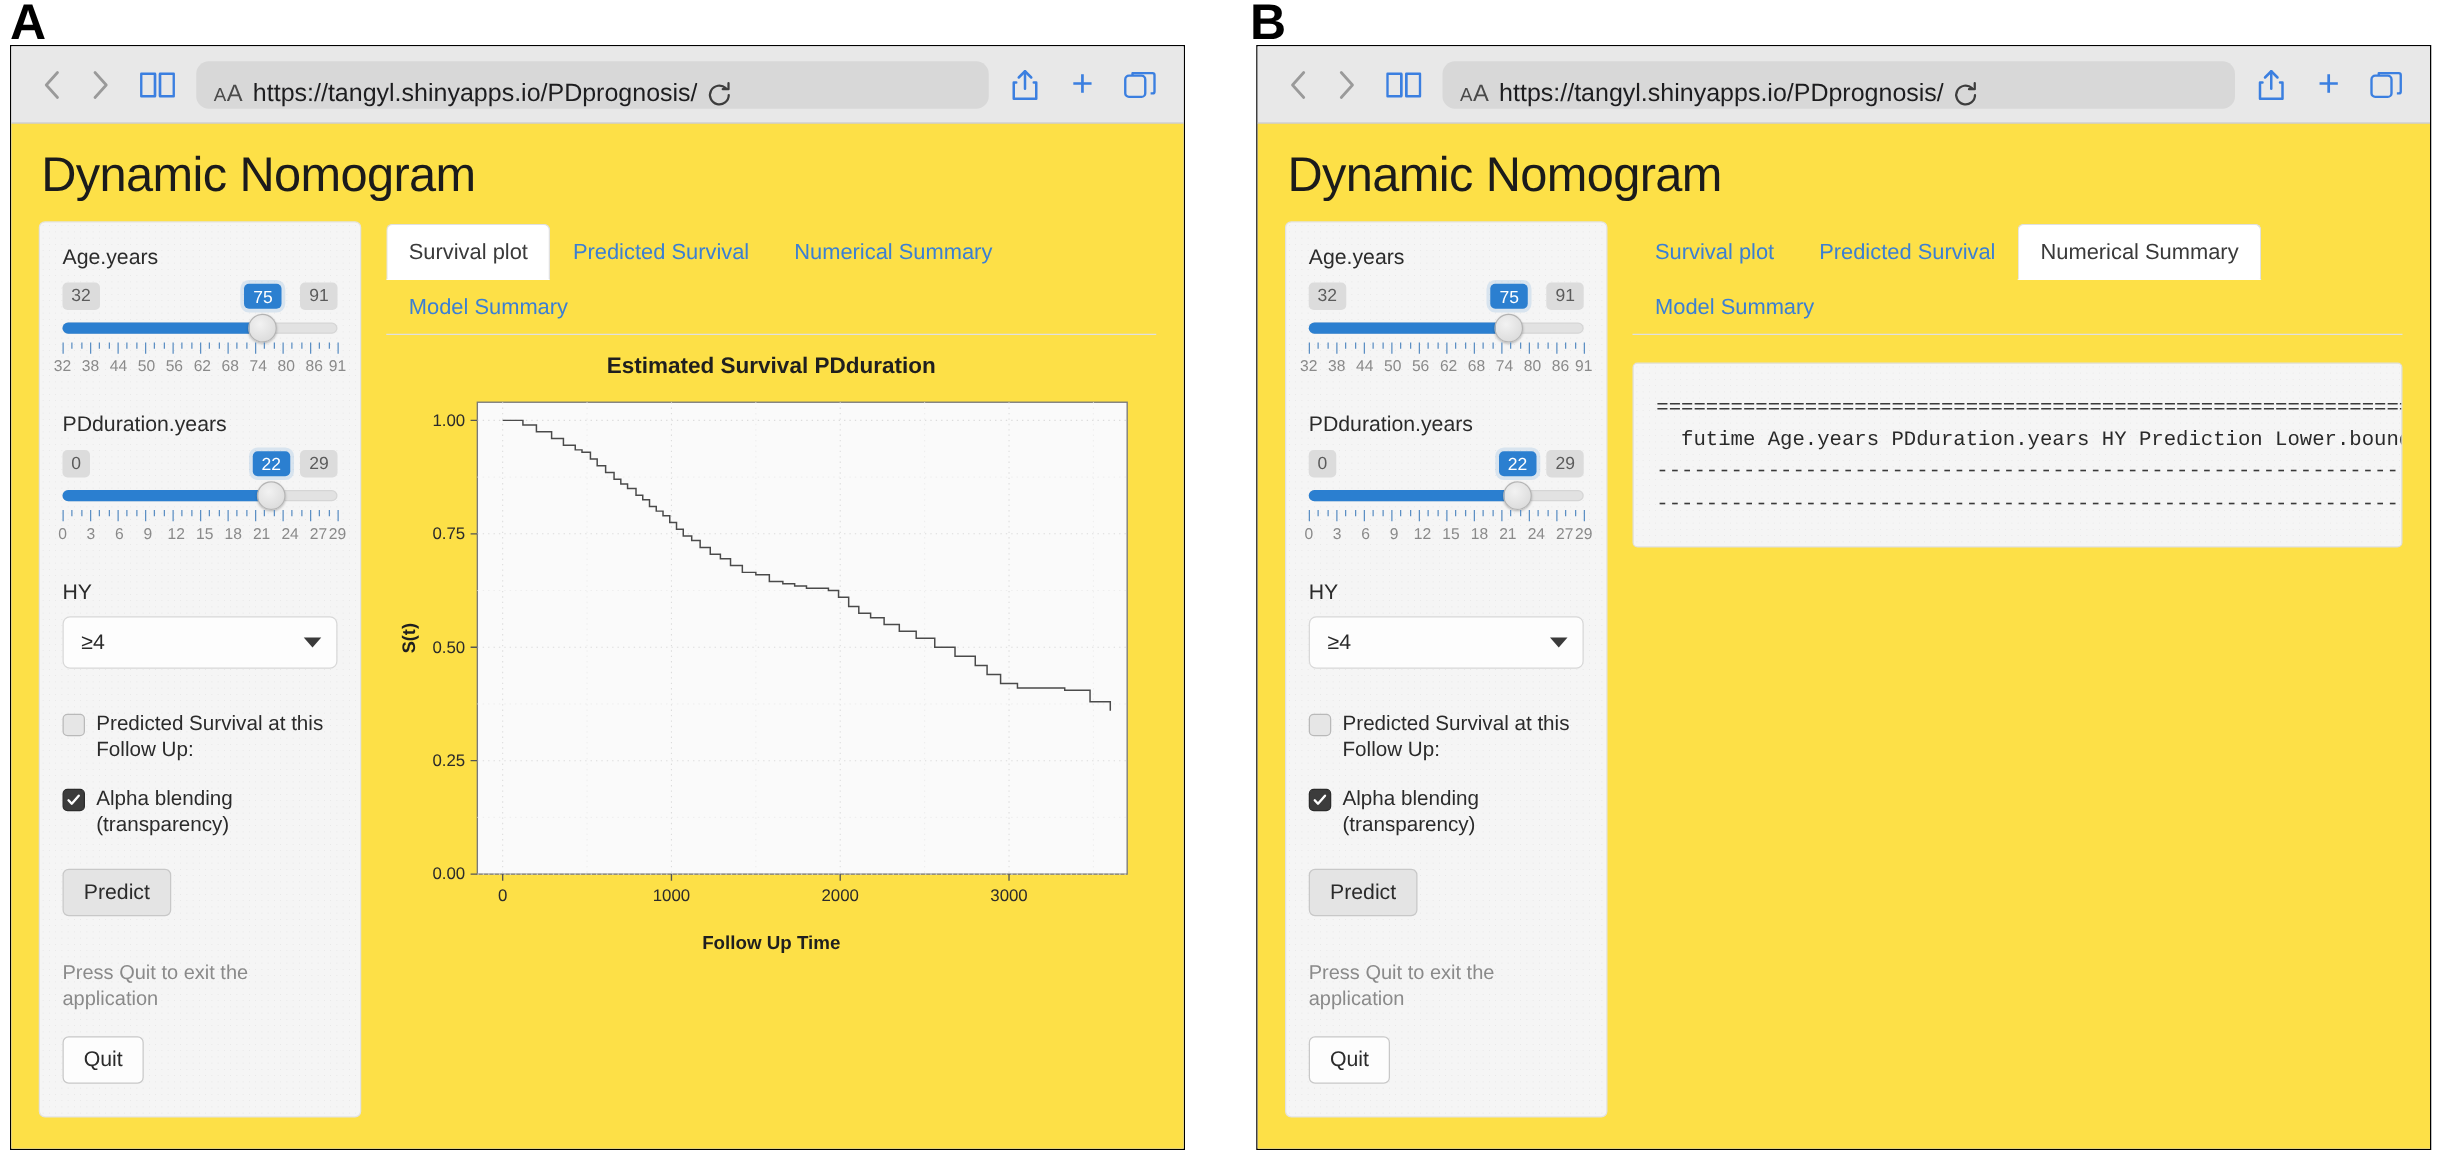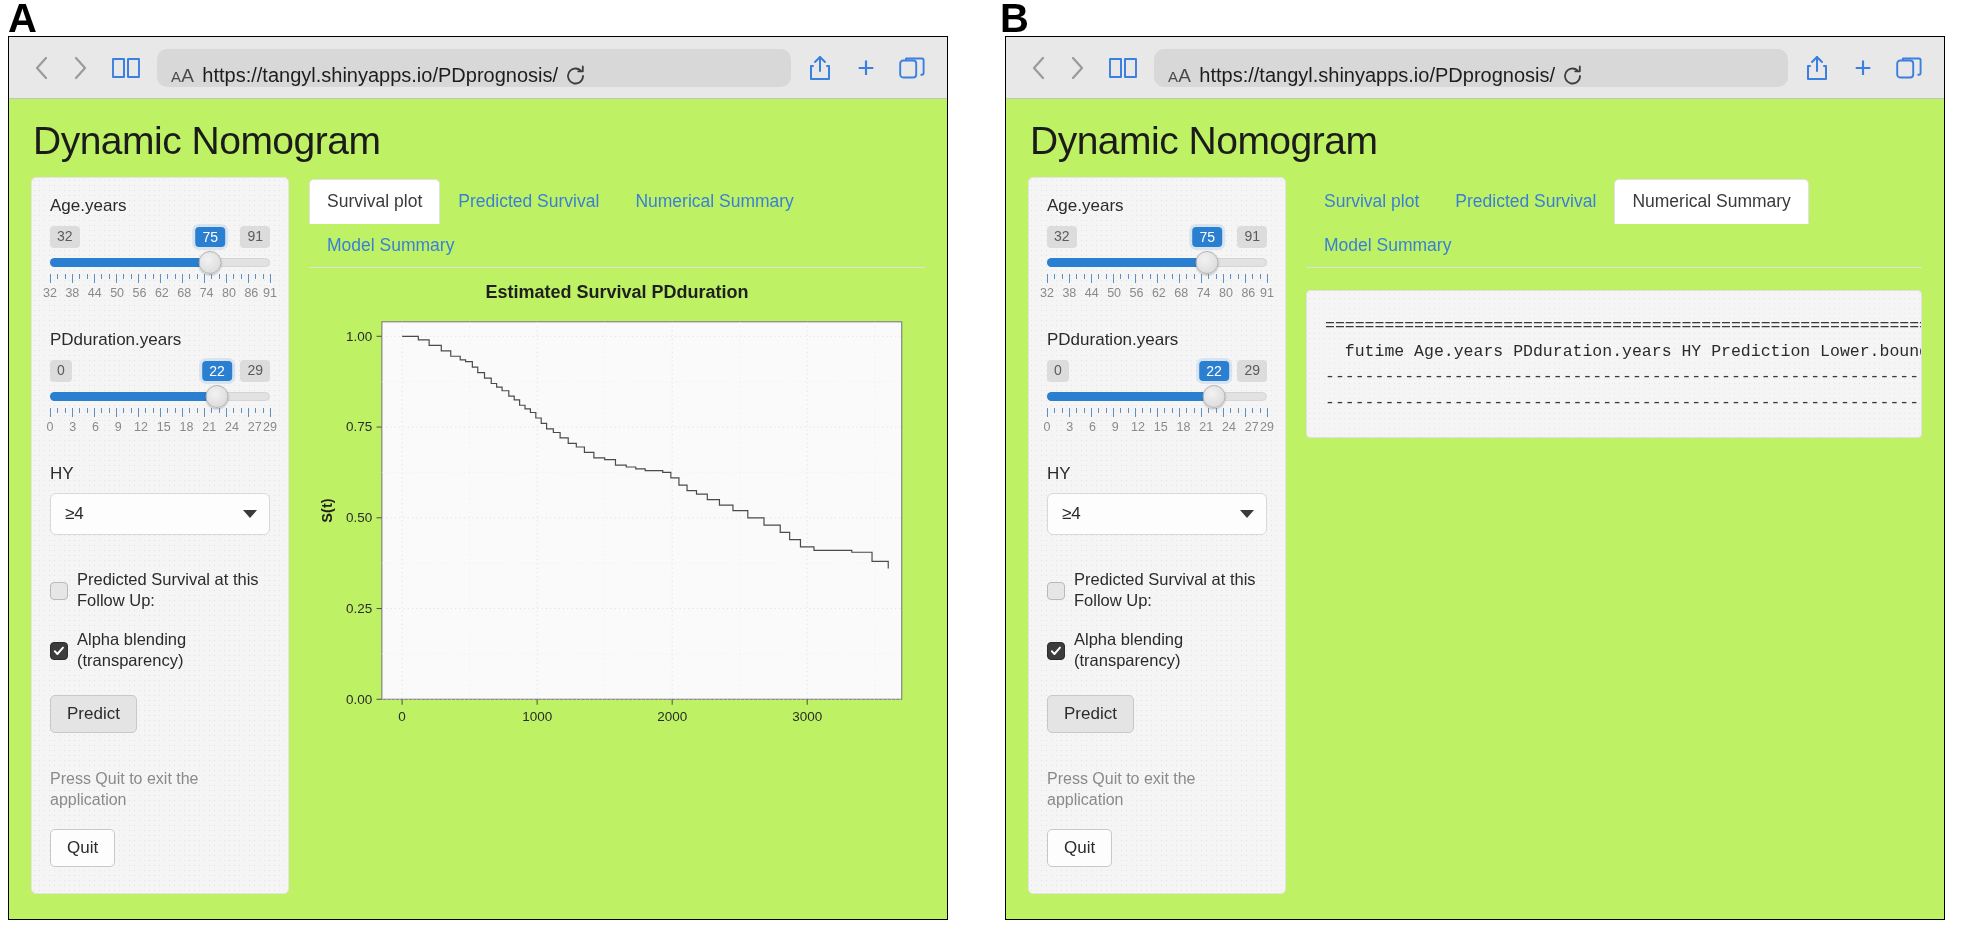--- a/index.html
+++ b/index.html
@@ -80,21 +80,21 @@
   }
   .reload { color: #3d3d3d; display:flex; align-items:center;}
   .tb-icon { color: #3b7fe0; display: flex; align-items: center; justify-content: center; width: 34px; }
   .tb-plus { font-size: 30px; color: #3b7fe0; font-weight: 300; line-height: 1; }
 
   
   .page {
     padding: 16px 22px 0 22px;
     height: calc(100% - 62px);
     position: relative;
-    background: #bef264;
+    background: #fde047;
   }
   .app-title {
     font-size: 39px;
     font-weight: 400;
     color: #1b1b1b;
     letter-spacing: -0.5px;
     margin: 4px 0 14px 2px;
     font-family: "Liberation Sans", sans-serif;
   }
 
@@ -191,21 +191,21 @@
     justify-content: space-between;
     padding: 0 12px 0 14px;
     font-size: 17px;
     color: #2a2a2a;
     margin-bottom: 34px;
   }
   .caret { width: 0; height: 0; border-left: 7px solid transparent; border-right: 7px solid transparent; border-top: 8px solid #3a3a3a; }
 
   .check-row {
     display: flex;
-    align-items: center;
+    align-items: flex-start;
     gap: 9px;
     margin-bottom: 18px;
   }
   .cbox {
     width: 18px; height: 18px; flex: none;
     border-radius: 4px;
     margin-top: 2px;
   }
   .cbox.off { background: #e6e6e6; border: 1px solid #b9b9b9; }
   .cbox.on {
@@ -554,20 +554,21 @@
                   <text x="80.77922077922078" y="380" text-anchor="middle" font-size="12.5" font-family="&quot;Liberation Sans&quot;, sans-serif" fill="#2b2b2b">0</text>
                   <line x1="205.97402597402598" y1="360" x2="205.97402597402598" y2="365" stroke="#555" stroke-width="1"></line>
                   <text x="205.97402597402598" y="380" text-anchor="middle" font-size="12.5" font-family="&quot;Liberation Sans&quot;, sans-serif" fill="#2b2b2b">1000</text>
                   <line x1="331.16883116883116" y1="360" x2="331.16883116883116" y2="365" stroke="#555" stroke-width="1"></line>
                   <text x="331.16883116883116" y="380" text-anchor="middle" font-size="12.5" font-family="&quot;Liberation Sans&quot;, sans-serif" fill="#2b2b2b">2000</text>
                   <line x1="456.3636363636364" y1="360" x2="456.3636363636364" y2="365" stroke="#555" stroke-width="1"></line>
                   <text x="456.3636363636364" y="380" text-anchor="middle" font-size="12.5" font-family="&quot;Liberation Sans&quot;, sans-serif" fill="#2b2b2b">3000</text>
                   <text x="16" y="185" text-anchor="middle" font-size="13.5" font-weight="bold" font-family="&quot;Liberation Sans&quot;, sans-serif" fill="#1f1f1f" transform="rotate(-90 16 185)">S(t)</text>
                   <path d="M 80.77922077922078 23.461538461538492 L 95.8025974025974 23.461538461538492 L 95.8025974025974 26.826923076923094 L 105.81818181818181 26.826923076923094 L 105.81818181818181 31.875 L 117.08571428571429 31.875 L 117.08571428571429 36.92307692307695 L 125.84935064935064 36.92307692307695 L 125.84935064935064 41.97115384615389 L 134.612987012987 41.97115384615389 L 134.612987012987 45.33653846153845 L 139.62077922077924 45.33653846153845 L 139.62077922077924 47.01923076923075 L 145.88051948051947 47.01923076923075 L 145.88051948051947 52.0673076923077 L 150.8883116883117 52.0673076923077 L 150.8883116883117 57.115384615384606 L 157.14805194805194 57.115384615384606 L 157.14805194805194 62.16346153846155 L 163.4077922077922 62.16346153846155 L 163.4077922077922 67.21153846153848 L 168.41558441558442 67.21153846153848 L 168.41558441558442 70.5769230769231 L 173.4233766233766 70.5769230769231 L 173.4233766233766 73.94230769230771 L 179.6831168831169 73.94230769230771 L 179.6831168831169 78.99038461538464 L 184.6909090909091 78.99038461538464 L 184.6909090909091 82.35576923076924 L 189.69870129870128 82.35576923076924 L 189.69870129870128 87.40384615384615 L 194.7064935064935 87.40384615384615 L 194.7064935064935 90.76923076923076 L 199.7142857142857 90.76923076923076 L 199.7142857142857 94.1346153846154 L 204.72207792207791 94.1346153846154 L 204.72207792207791 99.1826923076923 L 209.72987012987014 99.1826923076923 L 209.72987012987014 104.23076923076924 L 214.73766233766233 104.23076923076924 L 214.73766233766233 109.27884615384615 L 220.99740259740258 109.27884615384615 L 220.99740259740258 112.64423076923079 L 227.25714285714287 112.64423076923079 L 227.25714285714287 117.6923076923077 L 234.76883116883118 117.6923076923077 L 234.76883116883118 122.74038461538464 L 242.28051948051947 122.74038461538464 L 242.28051948051947 126.10576923076924 L 249.7922077922078 126.10576923076924 L 249.7922077922078 131.15384615384613 L 258.55584415584417 131.15384615384613 L 258.55584415584417 136.20192307692304 L 268.57142857142856 136.20192307692304 L 268.57142857142856 137.88461538461542 L 278.58701298701294 137.88461538461542 L 278.58701298701294 142.9326923076923 L 288.60259740259744 142.9326923076923 L 288.60259740259744 144.6153846153846 L 297.3662337662338 144.6153846153846 L 297.3662337662338 146.29807692307693 L 306.12987012987014 146.29807692307693 L 306.12987012987014 147.98076923076925 L 314.8935064935065 147.98076923076925 L 314.8935064935065 147.98076923076925 L 322.4051948051948 147.98076923076925 L 322.4051948051948 149.66346153846155 L 329.9168831168831 149.66346153846155 L 329.9168831168831 154.71153846153848 L 337.4285714285714 154.71153846153848 L 337.4285714285714 161.4423076923077 L 344.9402597402597 161.4423076923077 L 344.9402597402597 166.49038461538464 L 353.7038961038961 166.49038461538464 L 353.7038961038961 169.85576923076925 L 363.7194805194805 169.85576923076925 L 363.7194805194805 174.90384615384616 L 374.987012987013 174.90384615384616 L 374.987012987013 179.95192307692307 L 387.5064935064935 179.95192307692307 L 387.5064935064935 185 L 401.2779220779221 185 L 401.2779220779221 191.73076923076925 L 416.3012987012987 191.73076923076925 L 416.3012987012987 198.46153846153848 L 431.32467532467535 198.46153846153848 L 431.32467532467535 205.1923076923077 L 440.0883116883117 205.1923076923077 L 440.0883116883117 211.9230769230769 L 450.10389610389615 211.9230769230769 L 450.10389610389615 218.6538461538462 L 462.62337662337666 218.6538461538462 L 462.62337662337666 222.0192307692308 L 478.89870129870127 222.0192307692308 L 478.89870129870127 222.0192307692308 L 497.67792207792206 222.0192307692308 L 497.67792207792206 223.7019230769231 L 516.4571428571428 223.7019230769231 L 516.4571428571428 232.1153846153846 L 531.4805194805194 232.1153846153846 L 531.4805194805194 238.84615384615384" fill="none" stroke="#4a4a4a" stroke-width="1.1"></path>
                 </svg>
+              <div class="x-axis-label">Follow Up Time</div>
             </div>
           </div>
         </div>
       </div>
     </div>
   </div>
 
   <div class="panel-letter letter-b">B</div>
   <div class="panel panel-b">
     <div class="browser">

